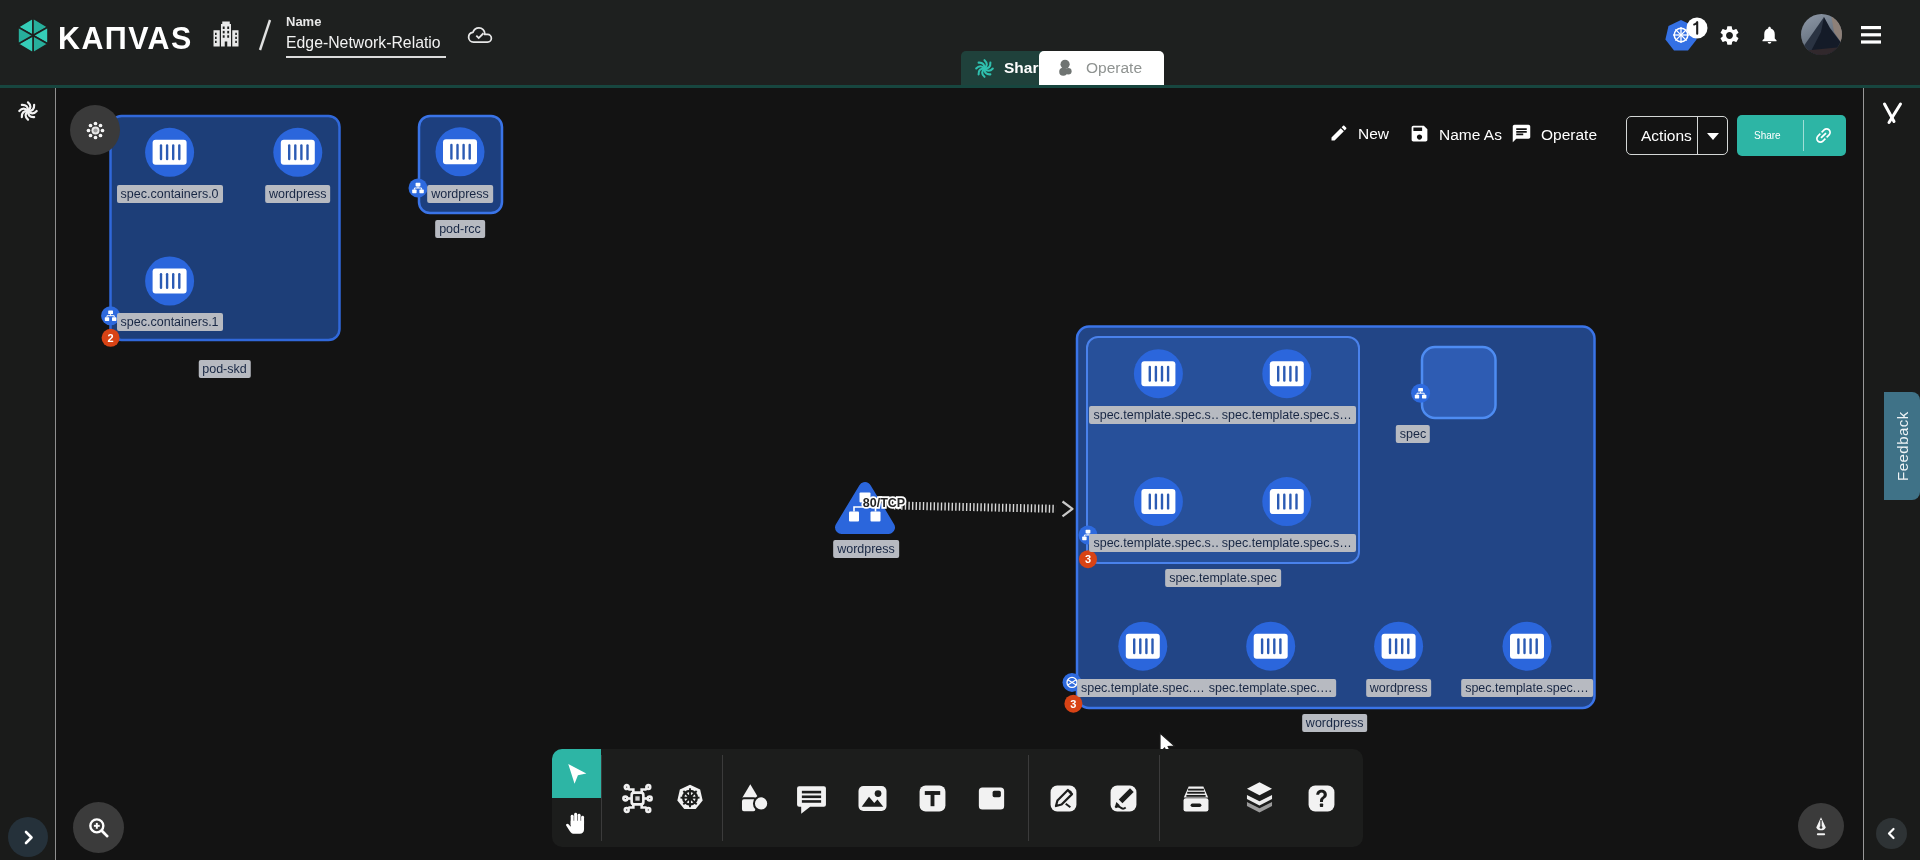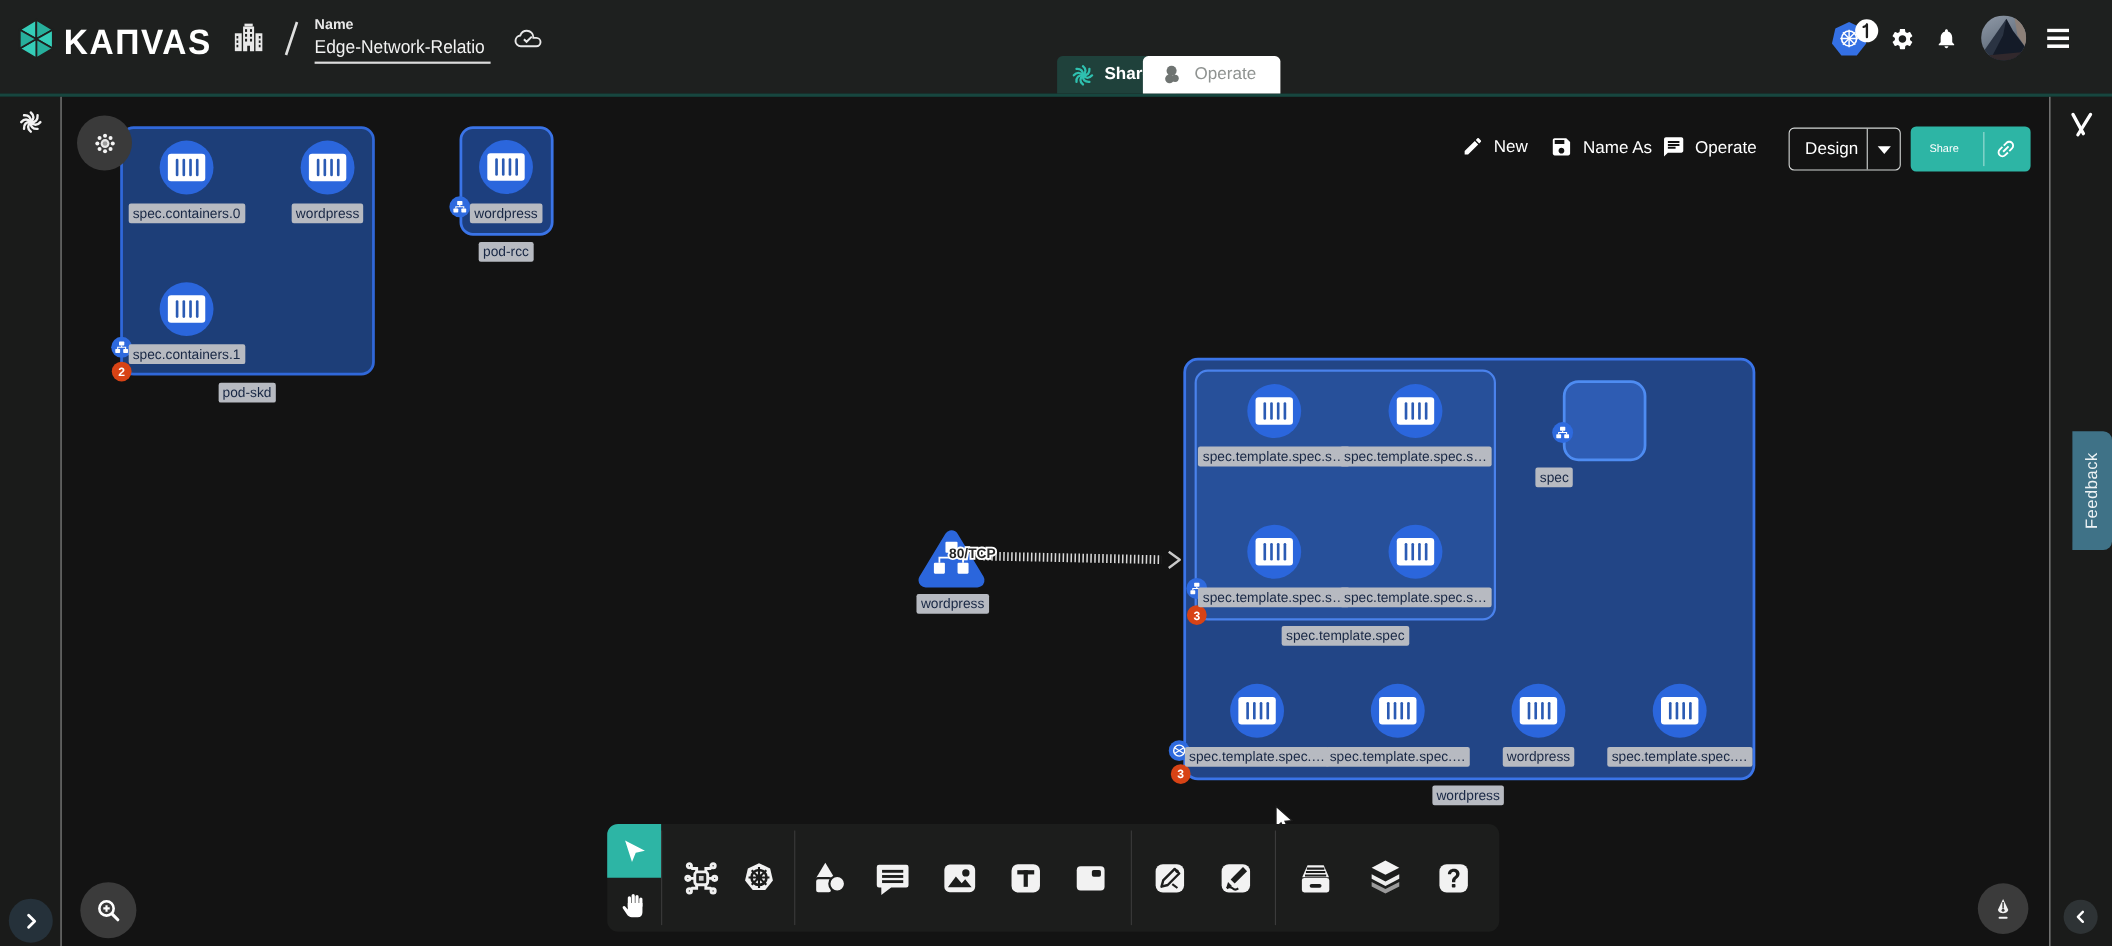--- a/index.html
+++ b/index.html
@@ -243,21 +243,21 @@
       </svg>
     <span>Name As</span>
   </div>
   <div class="actitem" style="left:1511px;">
     <svg width="21" height="21" viewBox="0 0 24 24" fill="#fff">
         <path d="M20 2H4c-1.1 0-1.99.9-1.99 2L2 22l4-4h14c1.1 0 2-.9 2-2V4c0-1.1-.9-2-2-2zM6 9h12v2H6V9zm8 5H6v-2h8v2zm4-6H6V6h12v2z"></path>
       </svg>
     <span>Operate</span>
   </div>
   <div id="actions-btn">
-    <span style="margin-left:14px">Design</span>
+    <span style="margin-left:14px">Actions</span>
     <div style="position:absolute;left:70px;top:0;width:1px;height:37px;background:#d4d7d6"></div>
     <div style="position:absolute;left:80px;top:16px;width:0;height:0;border-left:6px solid transparent;border-right:6px solid transparent;border-top:7px solid #fff"></div>
   </div>
   <div id="share-btn">
     <span style="margin-left:17px;font-size:10px;font-weight:500">Share</span>
     <div style="position:absolute;left:66px;top:5px;width:1px;height:31px;background:rgba(255,255,255,.55)"></div>
     <svg style="position:absolute;left:76px;top:10px;transform:rotate(-45deg)" width="21" height="21" viewBox="0 0 24 24" fill="#fff">
         <path d="M3.9 12c0-1.71 1.39-3.1 3.1-3.1h4V7H7c-2.76 0-5 2.24-5 5s2.24 5 5 5h4v-1.9H7c-1.71 0-3.1-1.39-3.1-3.1zM8 13h8v-2H8v2zm9-6h-4v1.9h4c1.71 0 3.1 1.39 3.1 3.1s-1.39 3.1-3.1 3.1h-4V17h4c2.76 0 5-2.24 5-5s-2.24-5-5-5z"></path>
       </svg>
   </div>
@@ -359,21 +359,21 @@
           <circle cx="6.3" cy="17.7" r="2.1"></circle>
       </g>
       <circle cx="12" cy="12" r="4.6" fill="#e8e8e8"></circle>
       <circle cx="12" cy="12" r="2.4" fill="#9d9d9d"></circle>
     </svg>
   </div>
 
   <div class="chip" style="left:169.6px;top:185px">spec.containers.0</div>
   <div class="chip" style="left:297.8px;top:185px">wordpress</div>
   <div class="chip" style="left:169.6px;top:313px">spec.containers.1</div>
-  <div class="chip" style="left:224.5px;top:348px">pod-skd</div>
+  <div class="chip" style="left:224.5px;top:360px">pod-skd</div>
   <div class="chip" style="left:460px;top:185px">wordpress</div>
   <div class="chip" style="left:460px;top:219.5px">pod-rcc</div>
   <div class="chip" style="left:866px;top:539.5px">wordpress</div>
   <div class="chip" style="left:1158.4px;top:406px">spec.template.spec.s…</div>
   <div class="chip" style="left:1286.8px;top:406px">spec.template.spec.s…</div>
   <div class="chip" style="left:1158.4px;top:534px">spec.template.spec.s…</div>
   <div class="chip" style="left:1286.8px;top:534px">spec.template.spec.s…</div>
   <div class="chip" style="left:1413px;top:425px">spec</div>
   <div class="chip" style="left:1223px;top:569px">spec.template.spec</div>
   <div class="chip" style="left:1142.8px;top:679px">spec.template.spec.…</div>

